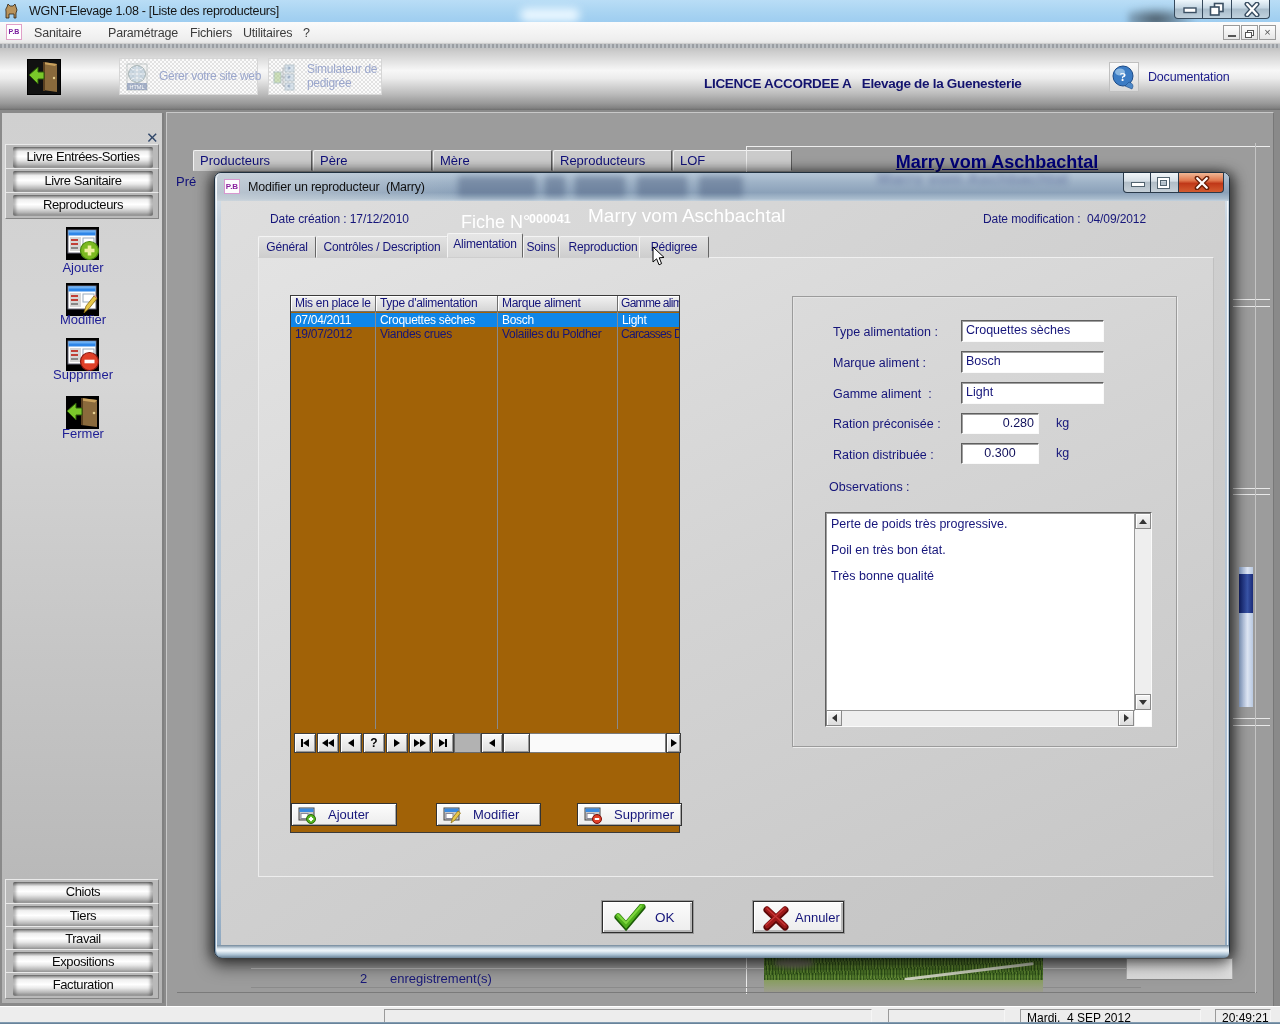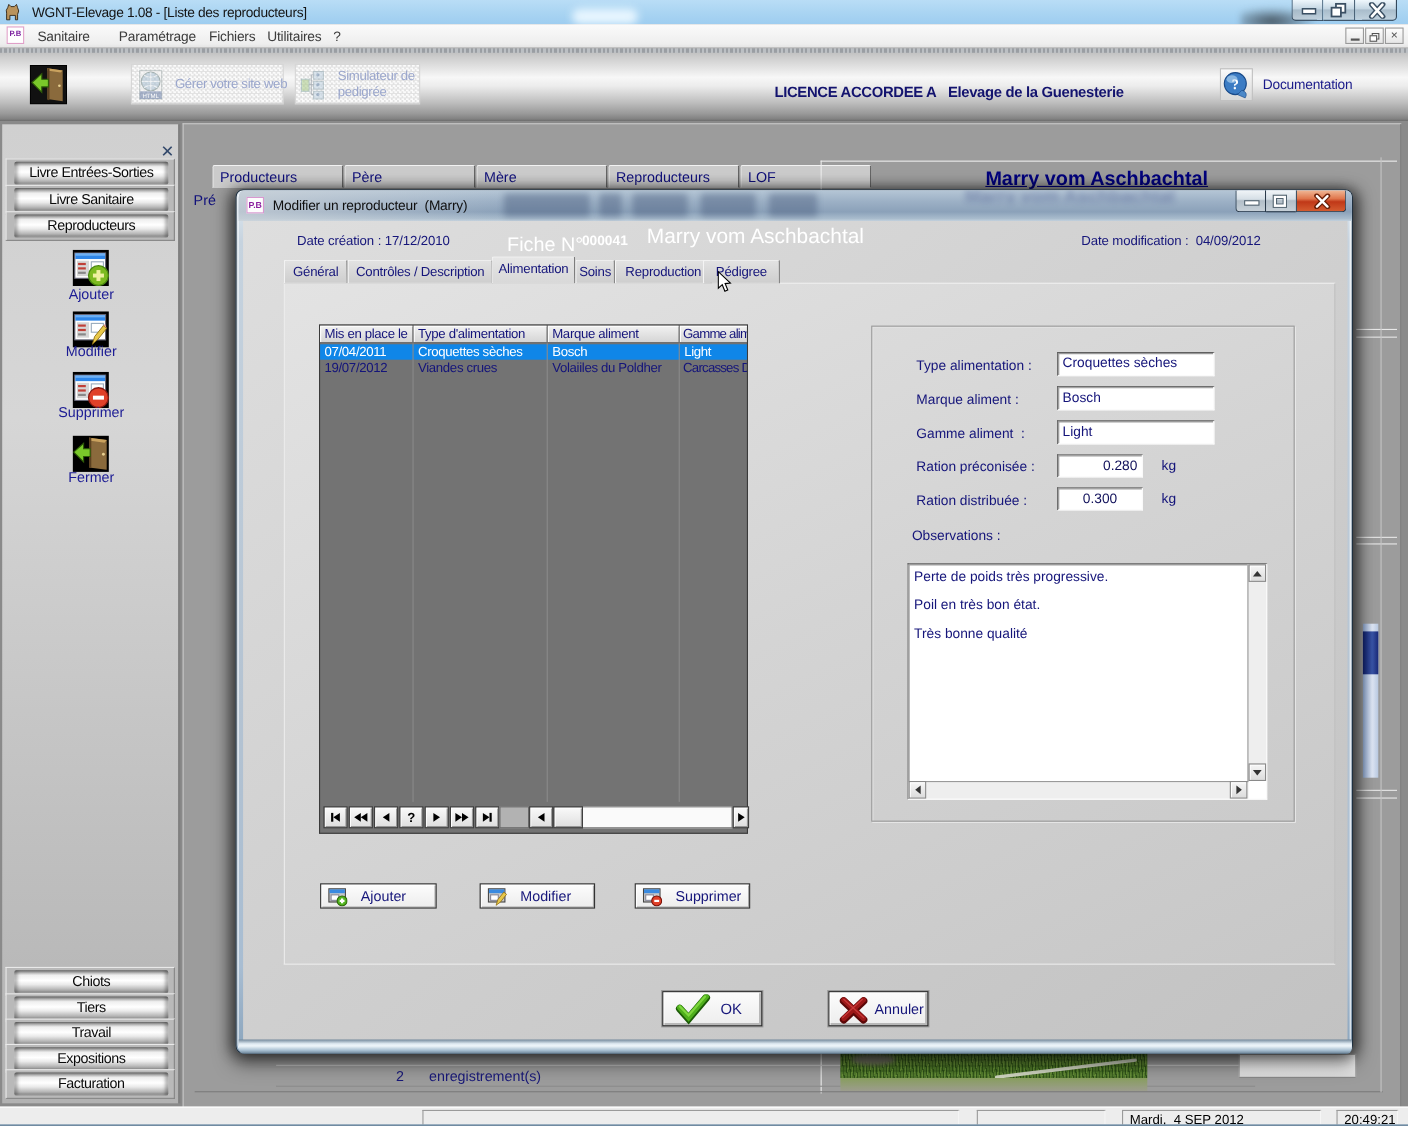--- a/index.html
+++ b/index.html
@@ -81,21 +81,21 @@
   background:linear-gradient(145deg,#dedede 0%,#d2d2d2 40%,#c2c2c2 100%); }
 
 .dtab { position:absolute; top:236px; height:22px; background:linear-gradient(180deg,#e2e2e2,#cecece);
   border:1px solid; border-color:#f4f4f4 #666 #cecece #f4f4f4; border-radius:2px 2px 0 0;
   font-size:12px; letter-spacing:-0.2px; color:#15157a; text-align:center; line-height:20px; z-index:30; }
 #dtab-active { top:233px; height:25px; background:linear-gradient(180deg,#e6e6e6,#d8d8d8); z-index:32; }
 #tabpanel { left:258px; top:257px; width:956px; height:620px; z-index:28;
   background:linear-gradient(155deg,#e3e3e3 0%,#d4d4d4 50%,#c7c7c7 100%);
   border:1px solid; border-color:#f0f0f0 #c0c0c0 #ededed #ececec; }
 
-#grid { left:290px; top:295px; width:390px; height:463px; background:#737373; border:1px solid #3a3a3a; z-index:33; }
+#grid { left:290px; top:295px; width:390px; height:538px; background:#a16207; border:1px solid #3a3a3a; z-index:33; }
 .gh { position:absolute; top:0; height:16px; background:linear-gradient(180deg,#f2f2f2,#d5d5d5);
   border-right:1px solid #6f6f6f; border-bottom:1px solid #6f6f6f; box-shadow:inset 1px 1px 0 #fff;
   font-size:12px; letter-spacing:-0.3px; color:#14147a; padding-left:4px; line-height:15px; white-space:nowrap; overflow:hidden; }
 .gcell { position:absolute; height:14px; font-size:12px; letter-spacing:-0.3px; padding-left:4px; line-height:14px; white-space:nowrap; overflow:hidden; }
 .gline { position:absolute; top:16px; width:1px; background:#8a8a8a; }
 
 .nbtn { position:absolute; top:733px; height:20px; background:linear-gradient(180deg,#fafafa,#dedede);
   border:1px solid #3f3f3f; box-shadow:inset 1px 1px 0 #fff, inset -1px -1px 0 #979797; z-index:34;
   display:flex; align-items:center; justify-content:center; }
 .tri-l { width:0; height:0; border-top:4px solid transparent; border-bottom:4px solid transparent; border-right:6px solid #000; }

